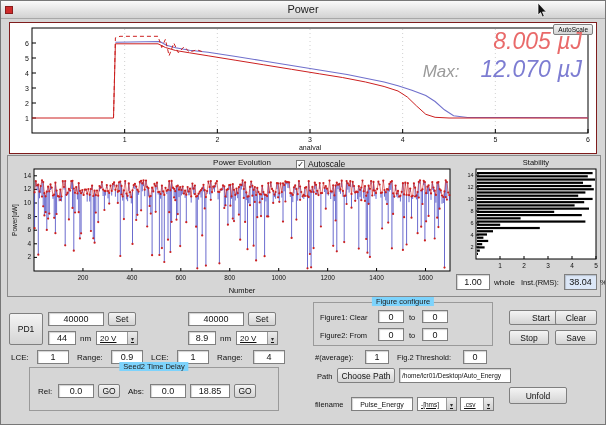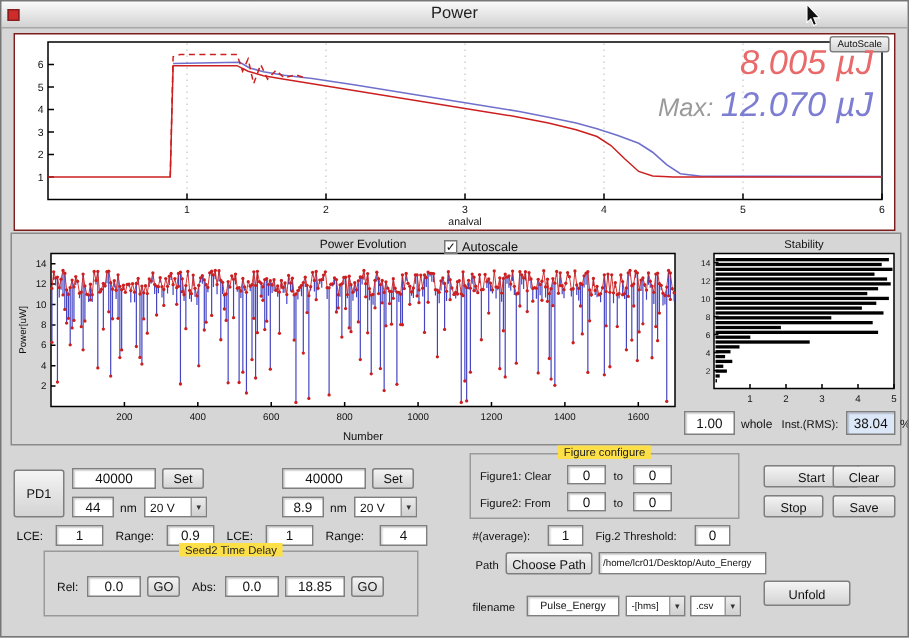--- a/index.html
+++ b/index.html
@@ -9,31 +9,31 @@
 .rec{position:absolute;left:4px;top:5px;width:8px;height:8px;background:#cf2b2b;border:1px solid #8a1d1d;}
 .panel{position:absolute;}
 .top-panel{left:8px;top:21px;width:588px;height:132px;background:#fff;border:1px solid #7f1d1d;}
 .mid-panel{left:6px;top:154px;width:594px;height:142px;background:#d6d6d6;border:1px solid #8a8a8a;}
 svg.plot{position:absolute;}
 .btn{position:absolute;display:flex;align-items:center;justify-content:center;background:linear-gradient(#f4f4f4,#d4d4d4);border:1px solid #7f7f7f;border-radius:2px;font-size:8.5px;color:#111;cursor:default;white-space:nowrap;}
 .btn.green{background:linear-gradient(#49e849,#17c617);border-color:#0d7d0d;}
 .field{position:absolute;display:flex;align-items:center;justify-content:center;background:#fff;border:1px solid #7f7f7f;box-shadow:inset 1px 1px 1px rgba(0,0,0,0.18);font-size:9px;color:#111;white-space:nowrap;overflow:hidden;}
 .field.left{justify-content:flex-start;padding-left:2px;font-size:6.5px;}
 .field.sel-bg{background:#dce7f7;}
-.select{position:absolute;display:flex;align-items:center;background:#fff;border:1px solid #7f7f7f;font-size:8px;color:#111;padding-left:3px;overflow:hidden;}
+.select{position:absolute;display:flex;align-items:center;background:#fff;border:1px solid #7f7f7f;font-size:8px;color:#111;padding-left:3px;overflow:hidden;text-decoration:underline;}
 .select .arrow{margin-left:auto;width:10px;align-self:stretch;background:linear-gradient(#ececec,#cfcfcf);border-left:1px solid #9a9a9a;display:flex;align-items:center;justify-content:center;font-size:6px;color:#333;}
 .lbl{position:absolute;font-size:8px;color:#111;white-space:nowrap;}
 .lbl.small{font-size:7.5px;}
 .group{position:absolute;border:1px solid #9a9a9a;}
-.group-title{position:absolute;top:-6px;left:50%;transform:translateX(-50%);background:#fde047;padding:0 4px;font-size:7.5px;color:#222;white-space:nowrap;}
+.group-title{position:absolute;top:-6px;left:50%;transform:translateX(-50%);background:#7dd3fc;padding:0 4px;font-size:7.5px;color:#222;white-space:nowrap;}
 .autoscale{right:3px;top:1px;height:11px;font-size:6.5px;padding:0 4px;}
 .bigval{position:absolute;font-style:italic;white-space:nowrap;}
 .cur{right:14px;top:5px;font-size:23px;color:#e96a6a;}
 .maxline{right:14px;top:33px;font-size:23px;color:#7d7dd2;}
-.maxlbl{font-size:17px;color:#9a9a9a;margin-right:5px;font-style:italic;}
+.maxlbl{font-size:17px;color:#9a9a9a;margin-right:21px;font-style:italic;}
 .checkbox{position:absolute;display:flex;align-items:center;gap:3px;font-size:8.5px;color:#111;}
 .cb-box{width:9px;height:9px;background:#fff;border:1px solid #777;font-size:8px;line-height:8px;text-align:center;color:#111;}
 .cursor{position:absolute;left:536px;top:2px;}
 </style>
 </head>
 <body>
 
 <div class="window">
 
   <div class="titlebar">

